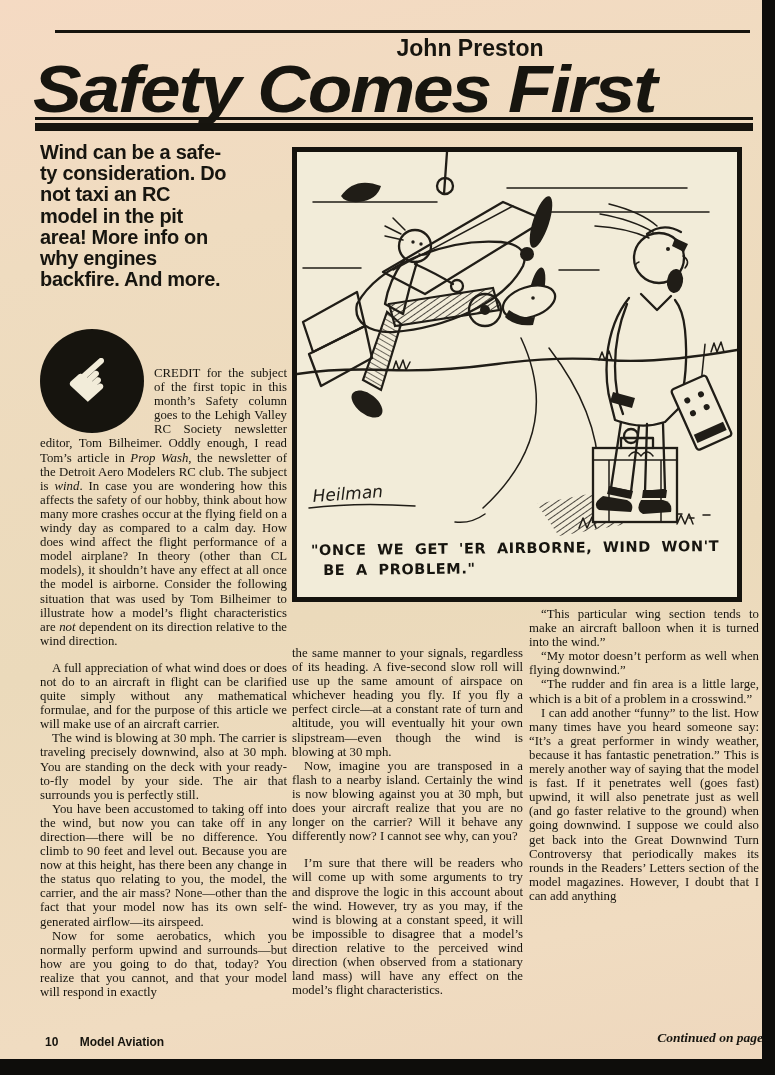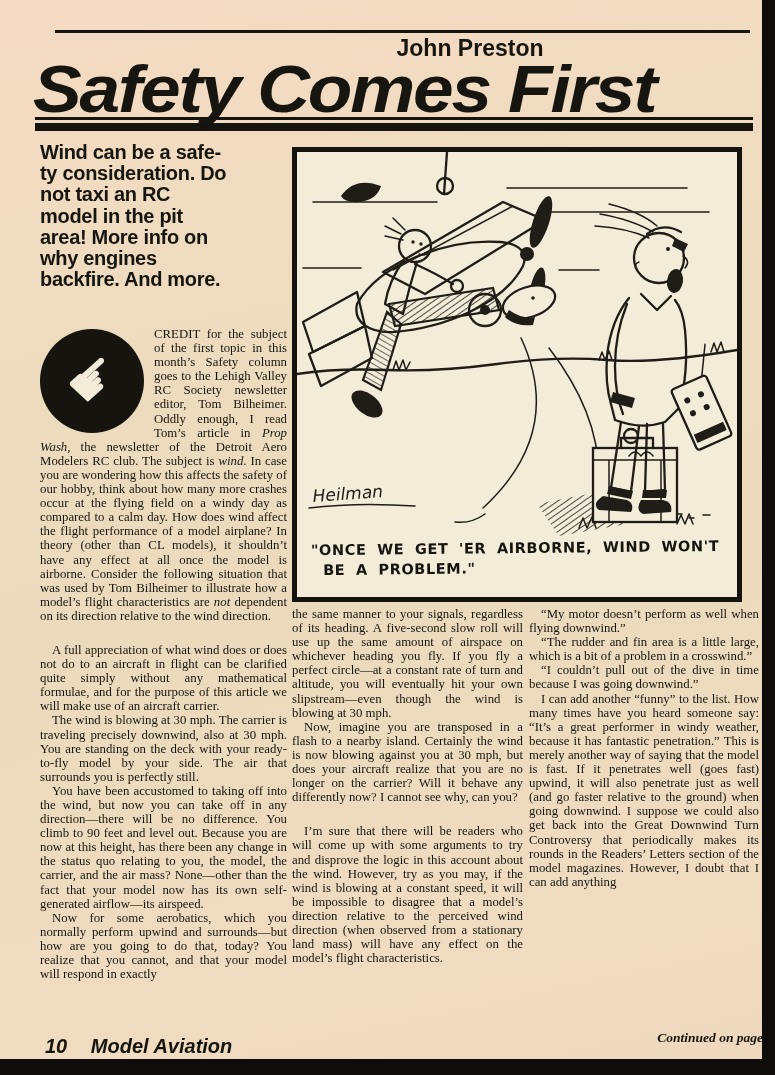--- a/index.html
+++ b/index.html
@@ -27,22 +27,22 @@
   .intro{
     position:absolute;left:40px;top:142px;width:250px;
     font-family:"Liberation Sans",sans-serif;font-weight:700;font-size:20px;
     line-height:1.06;letter-spacing:-0.3px;white-space:pre-line;
   }
   .col{position:absolute;font-size:12.8px;line-height:14.1px;text-align:justify;}
   .col1{left:40px;top:327px;width:247px;}
   .col2{left:292px;top:607px;width:231px;}
   .col3{left:529px;top:607px;width:230px;}
   .col p{margin:0;text-indent:12px;}
-  .col p.noindent{text-indent:0;}
-  .col p.gap{margin-top:20px;}
+  .col p.noindent{text-indent:0;margin-top:39px;}
+  .col p.gap{margin-top:13px;}
   .it{font-style:italic;}
   .hand{
     float:left;width:104px;height:104px;border-radius:50%;background:#16140e;
     margin:2px 10px 3px 0;display:flex;align-items:center;justify-content:center;
   }
   .hand span{
     color:#f2ecd9;font-size:58px;font-family:"DejaVu Sans",sans-serif;
     transform:rotate(-42deg) translate(2px,-1px);line-height:1;
   }
   .cartoon-box{
@@ -54,21 +54,21 @@
     padding:1px 4px 0 14px;font-family:"DejaVu Sans",sans-serif;font-size:14.5px;font-weight:600;
     letter-spacing:0.6px;word-spacing:5px;color:#17150f;line-height:1.35;transform:rotate(-0.6deg);
   }
   .caption .l2{padding-left:12px;}
   .ln{fill:none;stroke:#201d17;stroke-width:2.3;stroke-linecap:round;stroke-linejoin:round;}
   .thin{stroke-width:1.5;}
   .fill{fill:#201d17;stroke:none;}
   .sig{font-family:"DejaVu Sans",sans-serif;font-style:italic;font-size:17px;fill:#201d17;}
   .footer{
     position:absolute;left:45px;top:1035px;
-    font-family:"Liberation Sans",sans-serif;font-size:20px;font-weight:700;color:#16140e;font-style:italic;
+    font-family:"Liberation Sans",sans-serif;font-size:12px;font-weight:700;color:#16140e;
   }
   .footer .mag{margin-left:18px;font-weight:700;}
   .continued{
     position:absolute;left:580px;top:1030px;width:200px;text-align:right;
     font-style:italic;font-weight:700;font-size:13.5px;
   }
 </style>
 </head>
 <body>
 
@@ -210,23 +210,23 @@
     <p>Now for some aerobatics, which you normally perform upwind and surrounds—but how are you going to do that, today? You realize that you cannot, and that your model will respond in exactly</p>
   </div>
 
   <div class="col col2">
     <p class="noindent">the same manner to your signals, regardless of its heading. A five-second slow roll will use up the same amount of airspace on whichever heading you fly. If you fly a perfect circle—at a constant rate of turn and altitude, you will eventually hit your own slipstream—even though the wind is blowing at 30 mph.</p>
     <p>Now, imagine you are transposed in a flash to a nearby island. Certainly the wind is now blowing against you at 30 mph, but does your aircraft realize that you are no longer on the carrier? Will it behave any differently now? I cannot see why, can you?</p>
     <p class="gap">I’m sure that there will be readers who will come up with some arguments to try and disprove the logic in this account about the wind. However, try as you may, if the wind is blowing at a constant speed, it will be impossible to disagree that a model’s direction relative to the perceived wind direction (when observed from a stationary land mass) will have any effect on the model’s flight characteristics.</p>
   </div>
 
   <div class="col col3">
+    <p>“This particular wing section tends to make an aircraft balloon when it is turned into the wind.”</p>
     <p>“My motor doesn’t perform as well when flying downwind.”</p>
     <p>“The rudder and fin area is a little large, which is a bit of a problem in a crosswind.”</p>
-    <p>“I couldn’t pull out of the dive in time because I was going downwind.”</p>
     <p>I can add another “funny” to the list. How many times have you heard someone say: “It’s a great performer in windy weather, because it has fantastic penetration.” This is merely another way of saying that the model is fast. If it penetrates well (goes fast) upwind, it will also penetrate just as well (and go faster relative to the ground) when going downwind. I suppose we could also get back into the Great Downwind Turn Controversy that periodically makes its rounds in the Readers’ Letters section of the model magazines. However, I doubt that I can add anything</p>
   </div>
 
   <div class="continued">Continued on page 12</div>
 
   <div class="footer">
     <span>10</span>
     <span class="mag">Model Aviation</span>
   </div>
 

